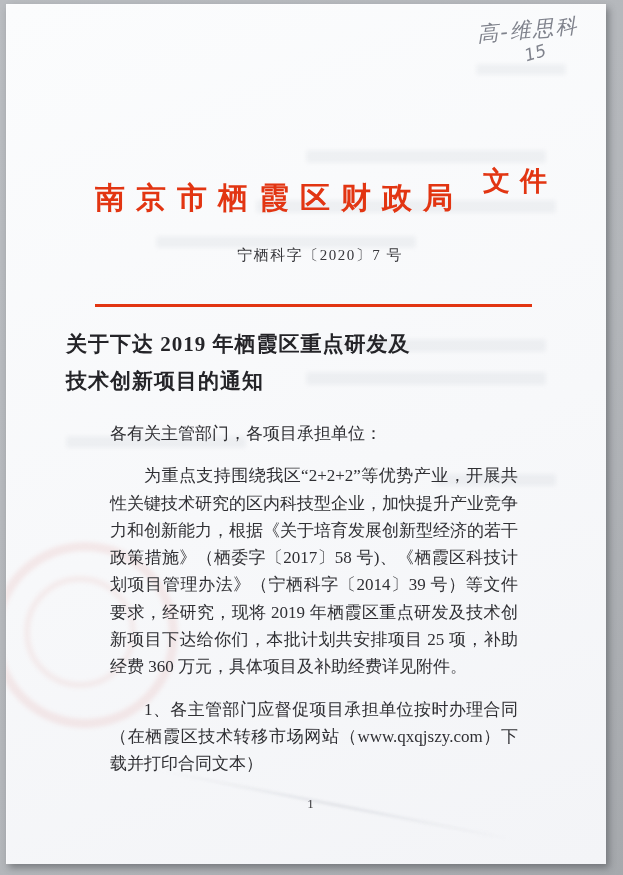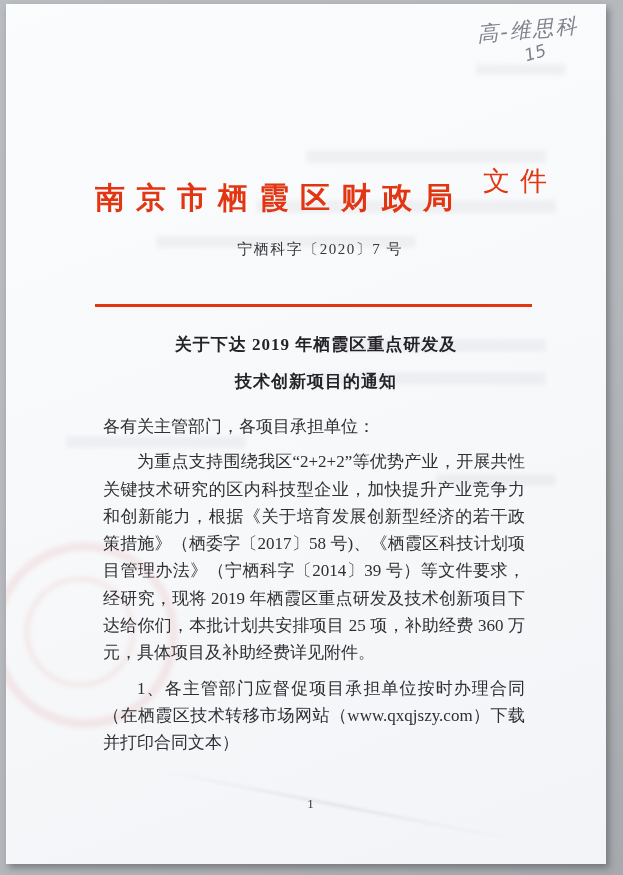--- a/index.html
+++ b/index.html
@@ -30,32 +30,32 @@
   .handwriting{position:absolute;right:26px;top:12px;color:#7f828c;
     font-family:"DejaVu Sans",sans-serif;font-style:italic;
     transform:rotate(-5deg);text-align:right;}
   .hw1{font-size:21px;letter-spacing:2px;}
   .hw2{font-size:17px;margin-top:4px;margin-right:34px;transform:rotate(-12deg);}
   
   .org1,.org2{position:absolute;left:89px;width:372px;font-weight:bold;
     font-size:30px;line-height:34px;white-space:nowrap;}
   .org1{top:129px;letter-spacing:3px;}
   .org2{top:177px;letter-spacing:11px;}
-  .doctype{position:absolute;left:477px;top:159px;font-weight:normal;
+  .doctype{position:absolute;left:477px;top:159px;font-weight:bold;
     font-size:27px;letter-spacing:10px;white-space:nowrap;}
-  .docnum{position:absolute;left:89px;top:236px;width:450px;text-align:center;
+  .docnum{position:absolute;left:89px;top:242px;width:450px;text-align:center;
     font-size:15px;letter-spacing:1.5px;color:#37373b;}
   .redline{position:absolute;left:89px;top:300px;width:437px;height:3px;}
   
-  .title{position:absolute;left:60px;top:322px;width:500px;text-align:center;
-    font-weight:bold;color:#242428;font-size:17px;line-height:37px;letter-spacing:1px;}
+  .title{position:absolute;left:60px;top:322px;width:500px;text-align:left;
+    font-weight:bold;color:#242428;font-size:21px;line-height:37px;letter-spacing:1px;}
   
   .body{position:absolute;left:89px;top:401px;width:438px;
     font-size:17px;line-height:27.3px;color:#2f2f33;text-align:justify;}
-  .body p{margin:8px;}
+  .body p{margin:15px;}
   .body p.para{text-indent:2em;}
   .pagenum{position:absolute;left:0;top:792px;width:610px;text-align:center;
     font-size:13px;color:#3a3a3e;letter-spacing:1px;}
 </style>
 </head>
 <body>
 
 <div class="scan">
   <div class="page">
 

